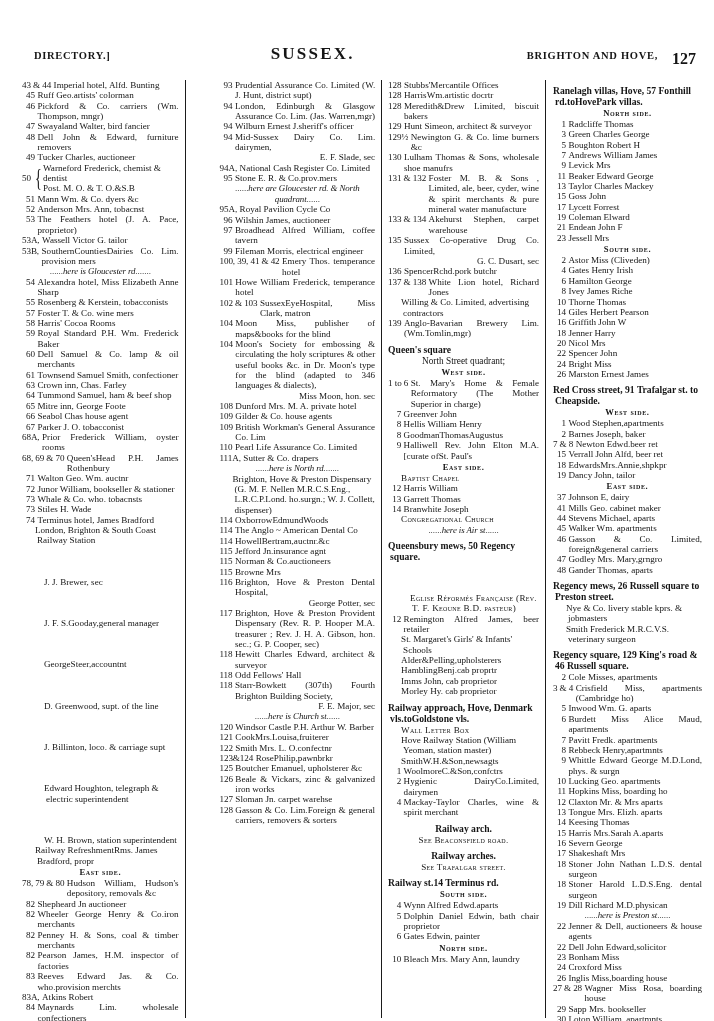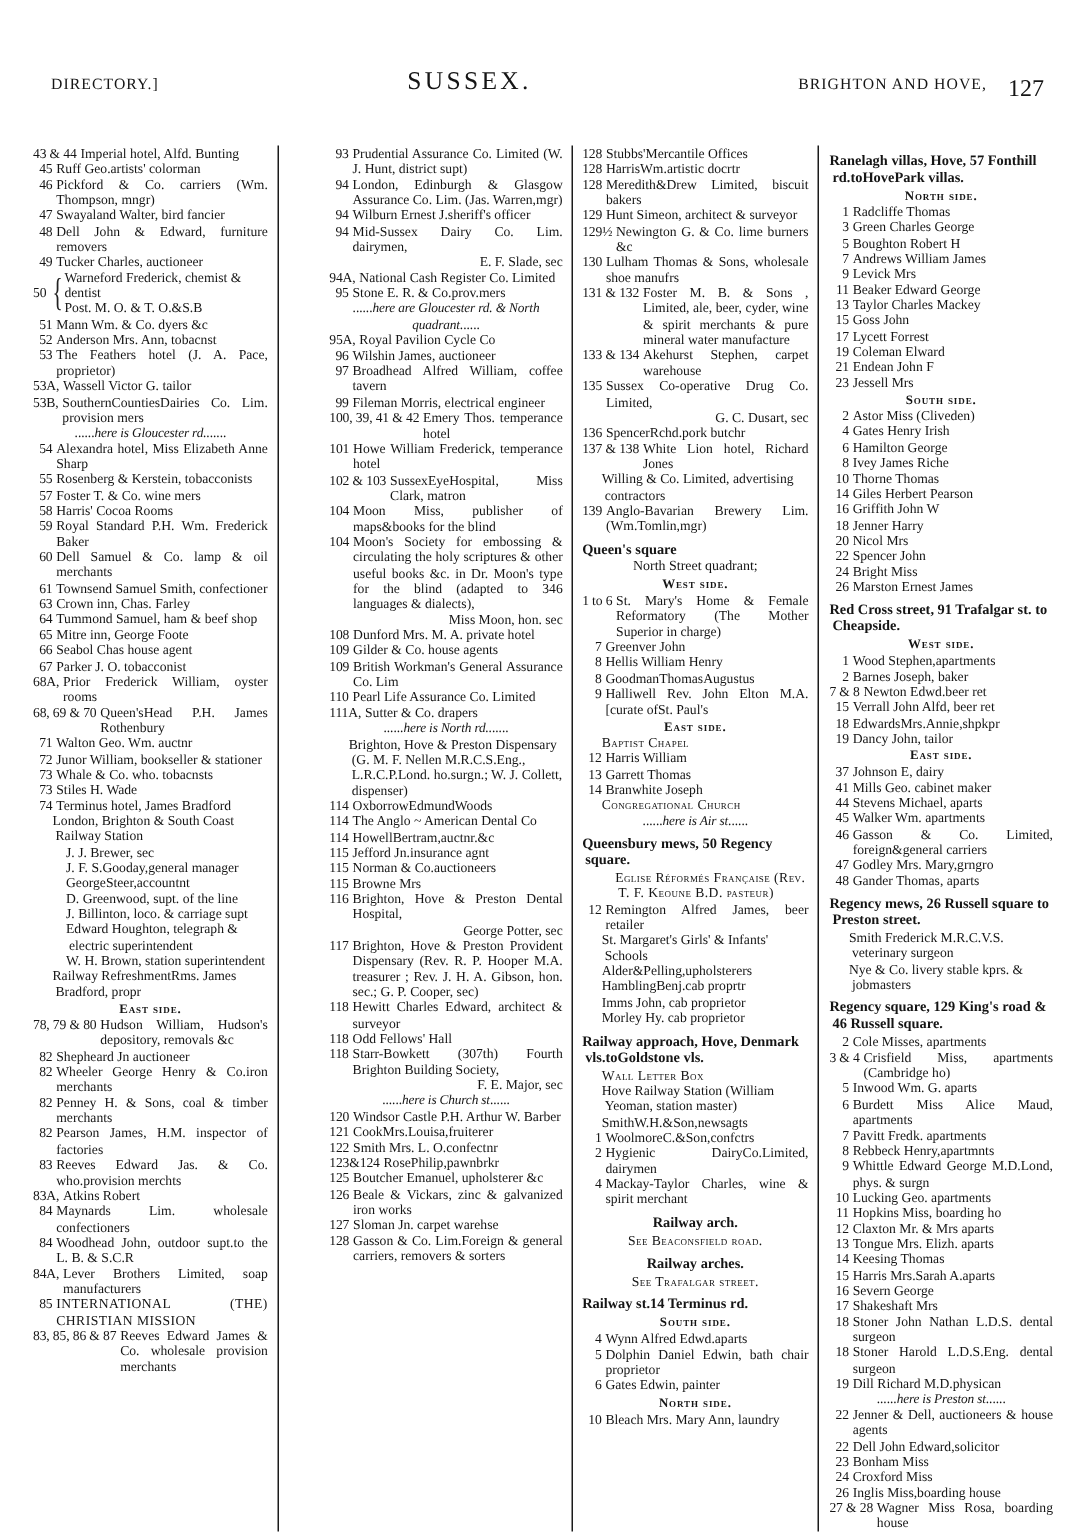--- a/index.html
+++ b/index.html
@@ -21,23 +21,23 @@
     box-sizing: border-box;
     padding: 44px 12px 10px 22px;
     overflow: hidden;
   }
 
   
   .runhead {
     display: flex;
     align-items: baseline;
     justify-content: space-between;
-    font-weight: normal;
+    font-weight: bold;
     letter-spacing: .4px;
-    margin-bottom: 28px;
+    margin-bottom: 12px;
     padding: 0 6px 0 12px;
   }
   .runhead .left {
     font-size: 10.5px;
     text-transform: uppercase;
     letter-spacing: .7px;
   }
   .runhead .center {
     font-size: 17px;
     letter-spacing: 2.2px;
@@ -101,21 +101,21 @@
     text-indent: 0;
     padding-left: 0;
     hyphens: auto;
     -webkit-hyphens: auto;
   }
 
   .plain {
     padding-left: 15px;
     text-indent: -2px;
   }
-  .plain.deep { padding-left: 24px; }
+  .plain.deep { padding-left: 24px; margin-top: 31px; }
 
   
   .street {
     font-weight: bold;
     font-size: 9.6px;
     line-height: 11px;
     margin-top: 5px;
     margin-bottom: 1px;
     padding-left: 2px;
     text-indent: -2px;
@@ -845,22 +845,22 @@
         </div>
         <div class="entry">
           <span class="num">47</span>
           <span class="txt">Godley Mrs. Mary,grngro</span>
         </div>
         <div class="entry">
           <span class="num">48</span>
           <span class="txt">Gander Thomas, aparts</span>
         </div>
         <div class="street">Regency mews, 26 Russell square to Preston street.</div>
+        <div class="plain">Nye &amp; Co. livery stable kprs. &amp; jobmasters</div>
         <div class="plain">Smith Frederick M.R.C.V.S. veterinary surgeon</div>
-        <div class="plain">Nye &amp; Co. livery stable kprs. &amp; jobmasters</div>
         <div class="street">Regency square, 129 King's road &amp; 46 Russell square.</div>
         <div class="entry">
           <span class="num">2</span>
           <span class="txt">Cole Misses, apartments</span>
         </div>
         <div class="entry">
           <span class="num">3 &amp; 4</span>
           <span class="txt">Crisfield Miss, apartments (Cambridge ho)</span>
         </div>
         <div class="entry">

